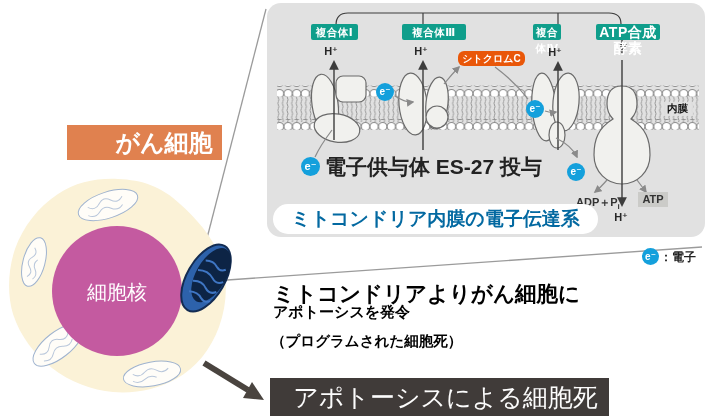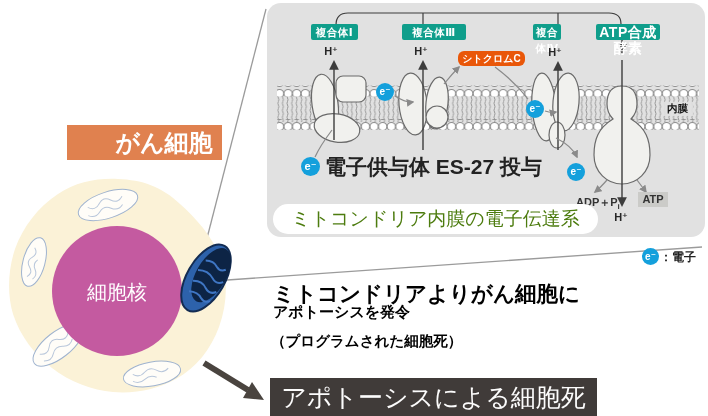--- a/index.html
+++ b/index.html
@@ -163,26 +163,26 @@
 <div class="abs txt ecirc" style="left:376px;top:83px;width:18px;height:18px;line-height:18px;">e⁻</div>
 <div class="abs txt ecirc" style="left:526px;top:100px;width:18px;height:18px;line-height:18px;">e⁻</div>
 <div class="abs txt ecirc" style="left:567px;top:163px;width:18px;height:18px;line-height:18px;">e⁻</div>
 
 <div class="abs txt ecirc" style="left:301px;top:157px;width:19px;height:19px;line-height:19px;font-size:11px;">e⁻</div>
 <div class="abs txt" style="left:325px;top:153px;font-size:21px;font-weight:600;color:#222;white-space:nowrap;">電子供与体 ES-27 投与</div>
 
 <div class="abs txt" style="left:576px;top:195px;font-size:11px;font-weight:bold;color:#333;"><span>ADP＋P</span><sub style="font-size:8px;">i</sub></div>
 <div class="abs txt" style="left:629px;top:192px;width:30px;height:15px;line-height:15px;text-align:center;background:#cbcbc8;font-size:11px;font-weight:bold;color:#333;margin-left:9px;">ATP</div>
 
-<div class="abs txt" style="left:273px;top:204px;width:325px;height:30px;line-height:30px;border-radius:15px;background:#ffffff;text-align:center;font-size:19px;font-weight:400;color:#4d7c0f;white-space:nowrap;">ミトコンドリア内膜の電子伝達系</div>
+<div class="abs txt" style="left:273px;top:204px;width:325px;height:30px;line-height:30px;border-radius:15px;background:#ffffff;text-align:center;font-size:19px;font-weight:700;color:#0369a1;white-space:nowrap;">ミトコンドリア内膜の電子伝達系</div>
 
 <div class="abs txt ecirc" style="left:642px;top:248px;width:17px;height:17px;line-height:17px;">e⁻</div>
 <div class="abs txt" style="left:660px;top:249px;font-size:12px;font-weight:bold;color:#222;">：電子</div>
 
 <div class="abs txt" style="left:67px;top:125px;width:116px;height:35px;line-height:35px;background:#e0814f;color:#fff;text-align:center;font-size:24px;font-weight:600;padding-left:39px;">がん細胞</div>
 
 <div class="abs txt" style="left:77px;top:279px;width:80px;text-align:center;font-size:20px;font-weight:500;color:#fff;">細胞核</div>
 
 <div class="abs txt graytxt" style="left:273px;top:279px;font-size:21.5px;">ミトコンドリアよりがん細胞に</div>
 <div class="abs txt graytxt" style="left:273px;top:303px;font-size:15px;">アポトーシスを発令</div>
 <div class="abs txt graytxt" style="left:271px;top:332px;font-size:14.5px;">（プログラムされた細胞死）</div>
 
-<div class="abs txt" style="left:270px;top:378px;width:327px;height:38px;line-height:38px;background:#403b39;color:#fcfcfc;text-align:center;font-size:25px;font-weight:500;white-space:nowrap;">アポトーシスによる細胞死</div>
+<div class="abs txt" style="left:270px;top:378px;width:327px;height:38px;line-height:38px;background:#403b39;color:#fcfcfc;text-align:center;font-size:25px;font-weight:500;white-space:nowrap;padding-left:12px;">アポトーシスによる細胞死</div>
 
 </body></html>

